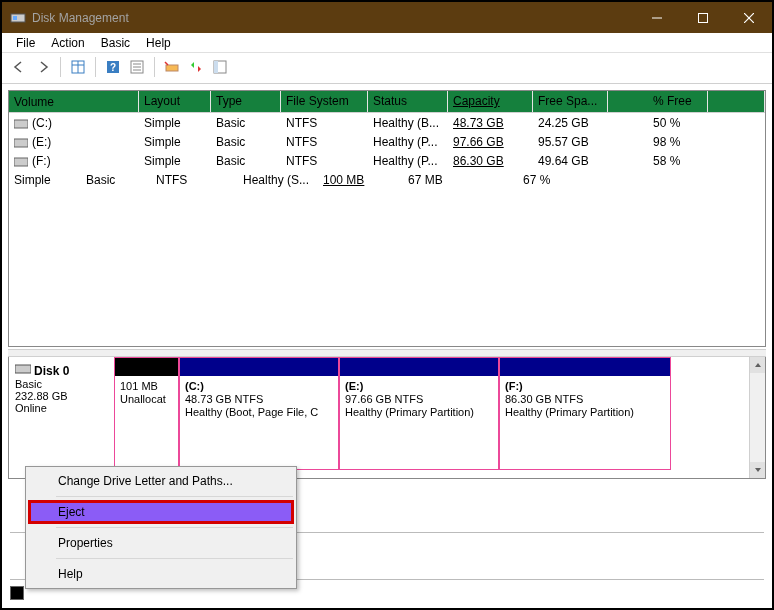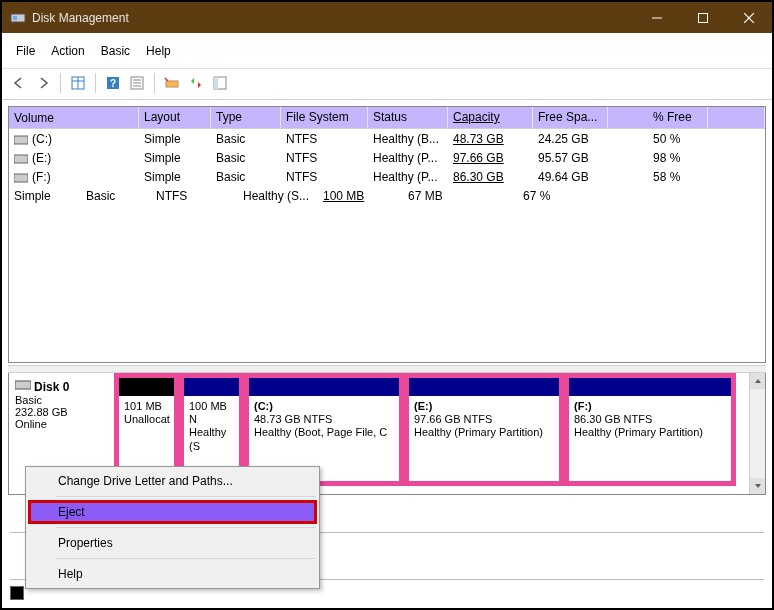--- a/index.html
+++ b/index.html
@@ -1,54 +1,54 @@
 <!DOCTYPE html>
 <html><head>
 <meta charset="utf-8">
 <style>
   * { box-sizing: border-box; margin: 0; padding: 0; font-family: "Segoe UI", Tahoma, sans-serif; }
   body { background: #fff; width: 774px; height: 610px; overflow: hidden; position: relative; border: 2px solid #000; }
-  .titlebar { background: #5c3c10; color: #e5e5e5; height: 31px; display: flex; align-items: center; padding: 0 0 0 8px; font-size: 12px; }
+  .titlebar { background: #5c3c10; color: #a3a3a3; height: 31px; display: flex; align-items: center; padding: 0 0 0 8px; font-size: 12px; }
   .titlebar .icon-slot { width: 16px; height: 16px; margin-right: 6px; display: inline-flex; }
   .titlebar .title { flex: 1; }
   .win-controls { display: flex; }
   .win-btn { width: 46px; height: 29px; display: flex; align-items: center; justify-content: center; color: #fff; }
-  .menubar { background: #fff; border-bottom: 1px solid #e0e0e0; height: 36px; display: flex; align-items: center; padding: 0 6px; font-size: 12px; }
+  .menubar { background: #fff; border-bottom: 1px solid #e0e0e0; height: 20px; display: flex; align-items: center; padding: 0 6px; font-size: 12px; }
   .menubar span { padding: 2px 8px; }
   .toolbar { background: #fff; border-bottom: 1px solid #d0d0d0; height: 31px; display: flex; align-items: center; padding: 2px 6px 4px; gap: 2px; }
   .tb-sep { width: 1px; height: 20px; background: #cfcfcf; margin: 0 4px; }
   .tb-btn { width: 22px; height: 22px; display: flex; align-items: center; justify-content: center; }
   .content { padding: 6px 6px 6px 6px; }
   .volume-table { border: 1px solid #888; width: 100%; height: 257px; display: flex; flex-direction: column; font-size: 12px; }
-  .vt-header { display: flex; background: #c4b5fd; border-bottom: 1px solid #d0d0d0; height: 22px; }
+  .vt-header { display: flex; background: #15803d; border-bottom: 1px solid #d0d0d0; height: 22px; }
   .vt-header > div { border-right: 1px solid #e5e5e5; padding: 3px 5px 3px 5px; overflow: hidden; white-space: nowrap; }
   .vt-rows { flex: 1; overflow: hidden; }
   .vt-row { display: flex; height: 19px; align-items: center; }
   .vt-row > div { padding: 1px 5px; overflow: hidden; white-space: nowrap; text-overflow: clip; }
   .col-volume { width: 130px; display: flex; align-items: center; gap: 4px; }
   .col-layout { width: 72px; }
   .col-type { width: 70px; }
   .col-fs { width: 87px; }
   .col-status { width: 80px; }
   .col-capacity { width: 85px; text-decoration: underline; }
   .col-free { width: 75px; }
   .col-pct { width: 60px; margin-left: 40px; }
   .col-rest { flex: 1; }
   .midbar { height: 8px; background: #f0f0f0; border-top: 1px solid #d0d0d0; border-bottom: 1px solid #d0d0d0; margin: 2px 0 0; width: calc(100% + 0px); }
   .disk-map-wrap { border: 1px solid #888; border-top: none; width: 100%; display: flex; height: 122px; position: relative; font-size: 11px; }
   .disk-label { width: 105px; padding: 6px 6px; border-right: none; }
   .disk-label b { font-size: 12px; }
   .partitions { flex: 1; display: flex; padding: 0 0 0 0; }
-  .part { border: 5px solid #ec4899; margin: 0 0 8px 0; display: flex; flex-direction: column; }
+  .part { border: 1px solid #ec4899; margin: 0 0 8px 0; display: flex; flex-direction: column; }
   .part-top { height: 18px; background: #00008b; }
   .part-top.black { background: #000; }
   .part-body { padding: 4px 5px; line-height: 1.2; overflow: hidden; }
   .scroll-v { position: absolute; right: 0; top: 0; bottom: 0; width: 16px; background: #f0f0f0; border-left: 1px solid #cfcfcf; display: flex; flex-direction: column; align-items: center; justify-content: space-between; }
   .scroll-btn { width: 15px; height: 16px; background: #e1e1e1; display:flex; align-items:center; justify-content:center; }
-  .ctx-menu { position: absolute; left: 23px; top: 464px; width: 295px; background: #f0f0f0; border: 1px solid #979797; box-shadow: 2px 2px 4px rgba(0,0,0,.25); font-size: 12px; padding: 2px; z-index: 50; }
+  .ctx-menu { position: absolute; left: 23px; top: 464px; width: 272px; background: #f0f0f0; border: 1px solid #979797; box-shadow: 2px 2px 4px rgba(0,0,0,.25); font-size: 12px; padding: 2px; z-index: 50; }
   .ctx-item { padding: 5px 12px 5px 30px; white-space: nowrap; position: relative; }
   .ctx-sep { height: 1px; background: #d7d7d7; margin: 3px 1px 3px 28px; }
   .ctx-item.highlight { background: #8b5cf6; border: 3px solid #d40000; padding: 2px 9px 2px 27px; }
   .disk-icon { width:16px; height:12px; display:inline-block; }
   .vol-icon { width:14px; height:10px; display:inline-block; }
   .statusbar-left { position:absolute; left:8px; bottom:6px; right:8px; height:70px; font-size:12px; }
   .legend-fragment { background:#000; width:14px; height:14px; display:inline-block; border:1px solid #666; }
 </style>
 </head>
 <body>
@@ -225,24 +225,20 @@
       <b>Disk 0</b><br>
       <span>Basic</span><br>
       <span>232.88 GB</span><br>
       <span>Online</span>
     </div>
     <div class="partitions" id="partitions">
         <div class="part" style="width: 65px;">
           <div class="part-top black"></div>
           <div class="part-body">101 MB<br>Unallocat</div>
         </div>
-        <div class="part" style="width: 65px;">
-          <div class="part-top "></div>
-          <div class="part-body">100 MB N<br>Healthy (S</div>
-        </div>
         <div class="part" style="width: 160px;">
           <div class="part-top "></div>
           <div class="part-body"><b>(C:)</b><br>48.73 GB NTFS<br>Healthy (Boot, Page File, C</div>
         </div>
         <div class="part" style="width: 160px;">
           <div class="part-top "></div>
           <div class="part-body"><b>(E:)</b><br>97.66 GB NTFS<br>Healthy (Primary Partition)</div>
         </div>
         <div class="part" style="width: 172px;">
           <div class="part-top "></div>

